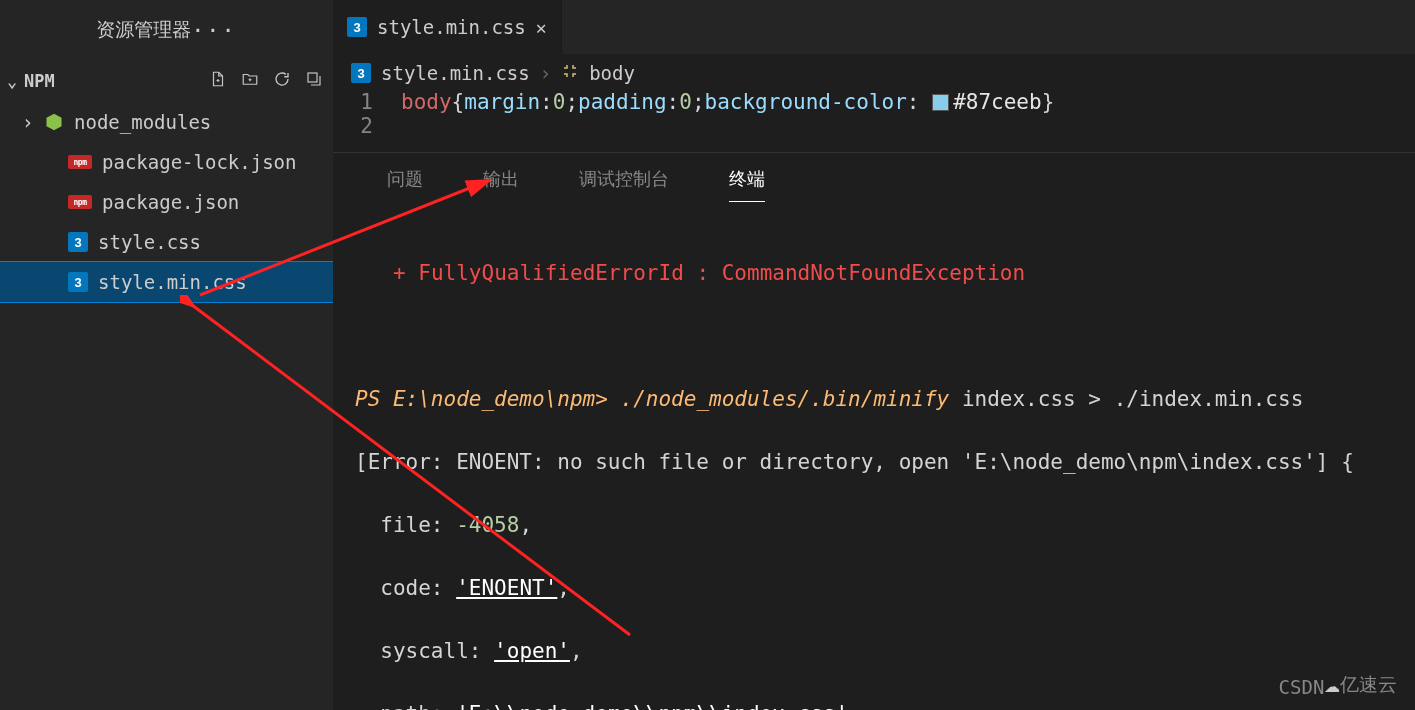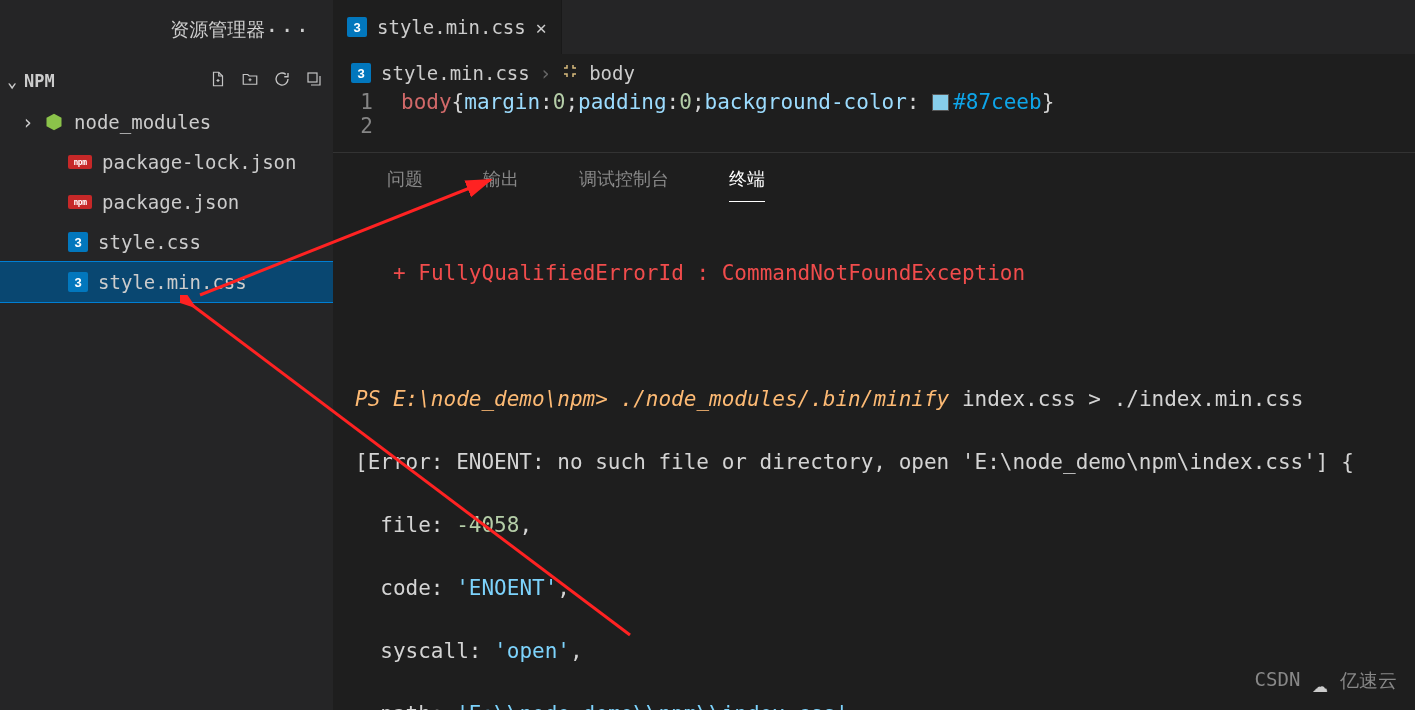--- a/index.html
+++ b/index.html
@@ -17,21 +17,21 @@
   width: 333px;
   background: #252526;
   display: flex;
   flex-direction: column;
   flex-shrink: 0;
 }
 .sidebar-header {
   height: 60px;
   display: flex;
   align-items: center;
-  justify-content: flex-end;
+  justify-content: center;
   padding: 0 22px;
   font-size: 19px;
   color: #cccccc;
 }
 .sidebar-header .dots { font-size: 22px; letter-spacing: 2px; color: #cccccc; }
 .section-row {
   display: flex;
   align-items: center;
   justify-content: space-between;
   padding: 0 10px 0 4px;
@@ -81,21 +81,21 @@
 .crumbs .sep { color:#666; }
 .editor {
   padding: 0 0 14px 0; font-family: Consolas, monospace; font-size:21px;
 }
 .editor-line { display:flex; }
 .gutter { width:68px; text-align:right; color:#858585; padding-right:28px; user-select:none; flex-shrink:0; }
 .code { white-space:pre; }
 .tok-tag { color:#d16969; }
 .tok-prop { color:#9cdcfe; }
 .tok-num { color:#b5cea8; }
-.tok-str { color:#0ea5e9; }
+.tok-str { color:#e5e5e5; }
 .tok-punc { color:#d4d4d4; }
 .color-swatch {
   display:inline-block; width:17px; height:17px; background:#87ceeb;
   border:1px solid #555; vertical-align:-2px; margin-right:4px;
 }
 
 .panel {
   flex:1; border-top:1px solid #333; display:flex; flex-direction:column;
   min-height:0;
 }
@@ -104,23 +104,23 @@
 }
 .panel-tab { padding-bottom:10px; cursor:pointer;margin-left:32px; }
 .panel-tab.active { color:#fff; border-bottom:1.5px solid #fff;font-family:Liberation Mono, monospace; }
 .terminal {
   flex:1; padding: 24px 22px 6px 22px; font-family: Consolas, monospace;
   font-size:21px; line-height:1.5; overflow:hidden; color:#d4d4d4;
   white-space:pre;
 }
 .term-red { color:#f14c4c; }
 .term-yel { color:#fdba74;font-style:italic; }
-.term-str { color:#7dd3fc; }
+.term-str { color:#ffffff;text-decoration:underline; }
 .term-num { color:#b5cea8; }
-.watermark { position:absolute; right:18px; bottom:12px; color:#888; font-size:19px; display:flex; align-items:flex-start; gap:12px; }
+.watermark { position:absolute; right:18px; bottom:12px; color:#888; font-size:19px; display:flex; align-items:flex-end; }
 .watermark .cloud { color:#ccc; font-size:26px; }
 
 svg.arrow { position:absolute; pointer-events:none; }
 </style>
 </head>
 <body>
 
 <div class="sidebar">
   <div class="sidebar-header">
     <span>资源管理器</span>

